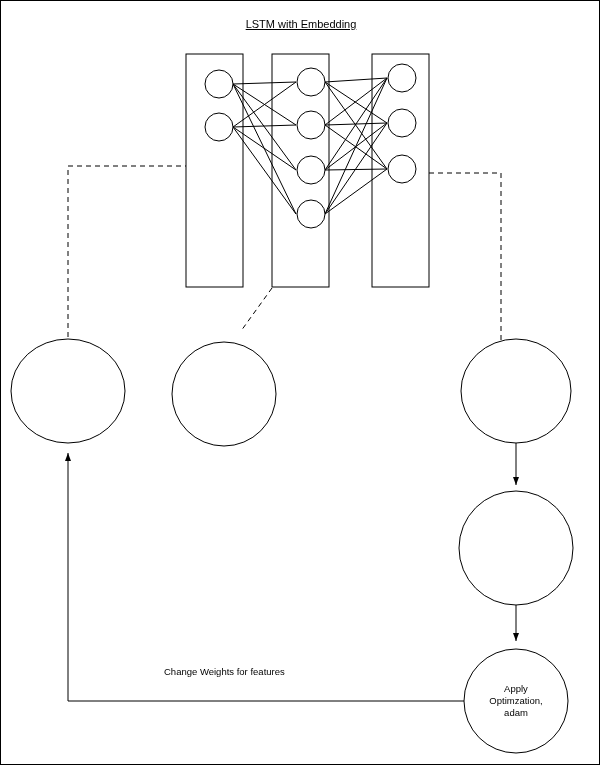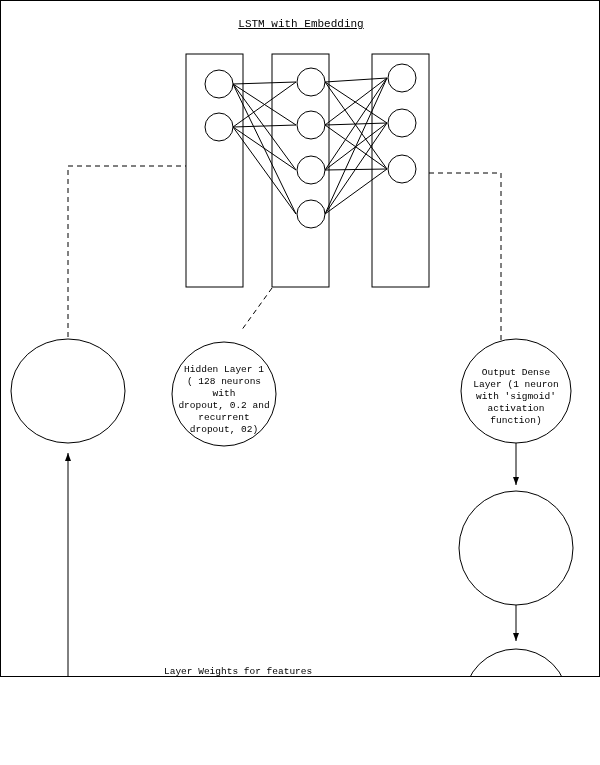--- a/index.html
+++ b/index.html
@@ -6,26 +6,25 @@
     margin: 0;
     padding: 0;
     background: #ffffff;
   }
   body {
     font-family: "Liberation Sans", sans-serif;
   }
   #canvas {
     position: relative;
     width: 600px;
-    height: 677px;
+    height: 765px;
     background: #ffffff;
     border: 1px solid #000000;
     box-sizing: border-box;
     overflow: hidden;
-    font-family: Liberation Mono, monospace;
   }
   #diagram-svg {
     position: absolute;
     top: 0;
     left: 0;
     width: 600px;
     height: 765px;
   }
   .title {
     position: absolute;
@@ -120,25 +119,19 @@
     <ellipse cx="223" cy="393" rx="52" ry="52" fill="#ffffff" stroke="#000000"></ellipse>
     <ellipse cx="515" cy="390" rx="55" ry="52" fill="#ffffff" stroke="#000000"></ellipse>
     <ellipse cx="515" cy="547" rx="57" ry="57" fill="#ffffff" stroke="#000000"></ellipse>
     <ellipse cx="515" cy="700" rx="52" ry="52" fill="#ffffff" stroke="#000000"></ellipse>
 
     <line x1="515" y1="442" x2="515" y2="484" stroke="#000000" stroke-width="1" marker-end="url(#arrow)"></line>
     <line x1="515" y1="604" x2="515" y2="640" stroke="#000000" stroke-width="1" marker-end="url(#arrow)"></line>
     <path d="M463,700 L67,700 L67,452" stroke="#000000" stroke-width="1" fill="none" marker-end="url(#arrow)"></path>
   </svg>
 
-  <div class="node-label" style="left:173px; top:363px; width:100px;">Hidden Layer 1
-( 128 neurons with
-dropout, 0.2 and
-recurrent
-dropout, 02)</div>
-  <div class="node-label" style="left:462px; top:366px; width:106px;">Output Dense
-Layer (1 neuron
-with 'sigmoid'
-activation function)</div>
+  <div class="node-label" style="left:466px; top:682px; width:98px;">Apply
+Optimzation,
+adam</div>
 
-  <div class="edge-label" style="left:163px; top:665px;">Layer Weights for features</div>
+  <div class="edge-label" style="left:163px; top:665px;">Change Weights for features</div>
 
 </div>
 
 </body></html>

